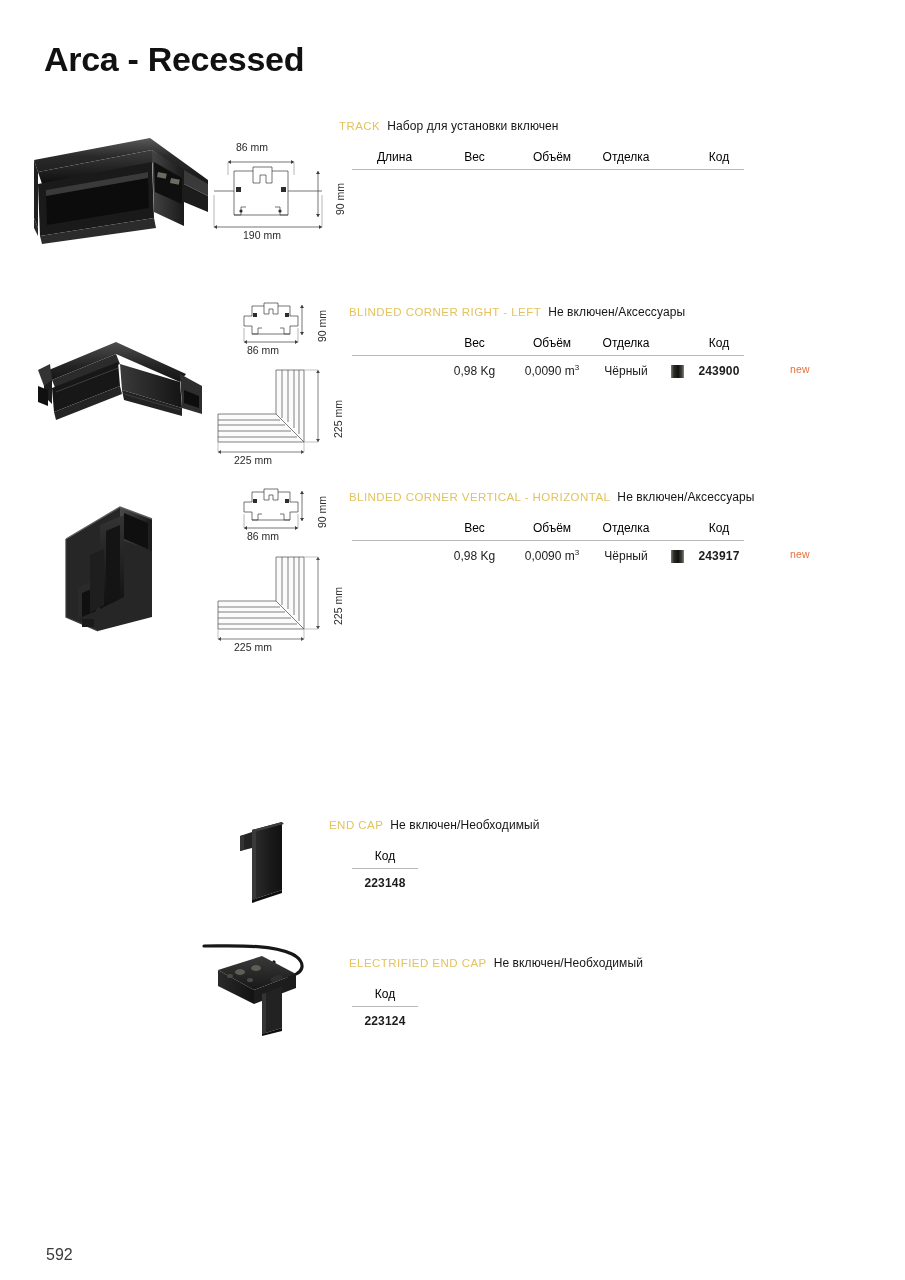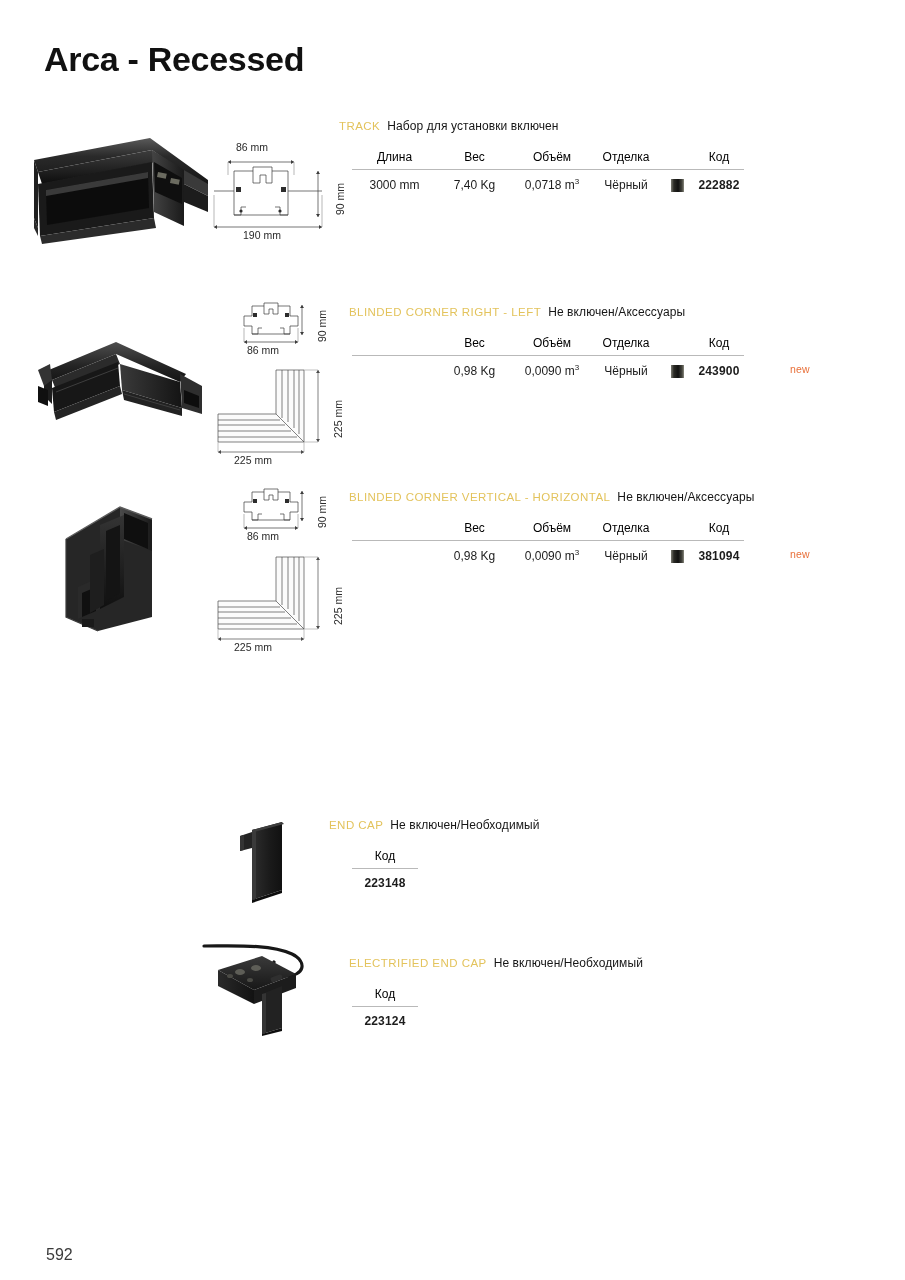--- a/index.html
+++ b/index.html
@@ -211,28 +211,20 @@
     <tr>
       <th style="width:85px;">Длина</th>
       <th style="width:75px;">Вес</th>
       <th style="width:80px;">Объём</th>
       <th style="width:68px;">Отделка</th>
       <th class="swatchhead" style="width:34px;"></th>
       <th style="width:50px;">Код</th>
     </tr>
   </thead>
   <tbody>
-    <tr>
-      <td>3000 mm</td>
-      <td>7,40 Kg</td>
-      <td><span>0,0718 m</span><span class="sup">3</span></td>
-      <td>Чёрный</td>
-      <td class="swatchcell"><span class="swatch"></span></td>
-      <td class="code">222882</td>
-    </tr>
   </tbody>
 </table>
 
 <div class="photo" style="left:34px; top:330px;">
   <svg width="172" height="96" viewBox="0 0 172 96">
     <defs>
       <linearGradient id="cnA" x1="0" y1="0" x2="0" y2="1">
         <stop offset="0%" stop-color="#4e4e4e"></stop>
         <stop offset="60%" stop-color="#242424"></stop>
         <stop offset="100%" stop-color="#141414"></stop>
@@ -453,21 +445,21 @@
       <th style="width:50px;">Код</th>
     </tr>
   </thead>
   <tbody>
     <tr>
       <td></td>
       <td>0,98 Kg</td>
       <td><span>0,0090 m</span><span class="sup">3</span></td>
       <td>Чёрный</td>
       <td class="swatchcell"><span class="swatch"></span></td>
-      <td class="code">381094</td>
+      <td class="code">243917</td>
     </tr>
   </tbody>
 </table>
 
 <div class="newflag" style="left:790px; top:548px;">new</div>
 
 <div class="photo" style="left:200px; top:818px;">
   <svg width="130" height="90" viewBox="0 0 130 90">
     <defs>
       <linearGradient id="ecA" x1="0" y1="0" x2="1" y2="0">

